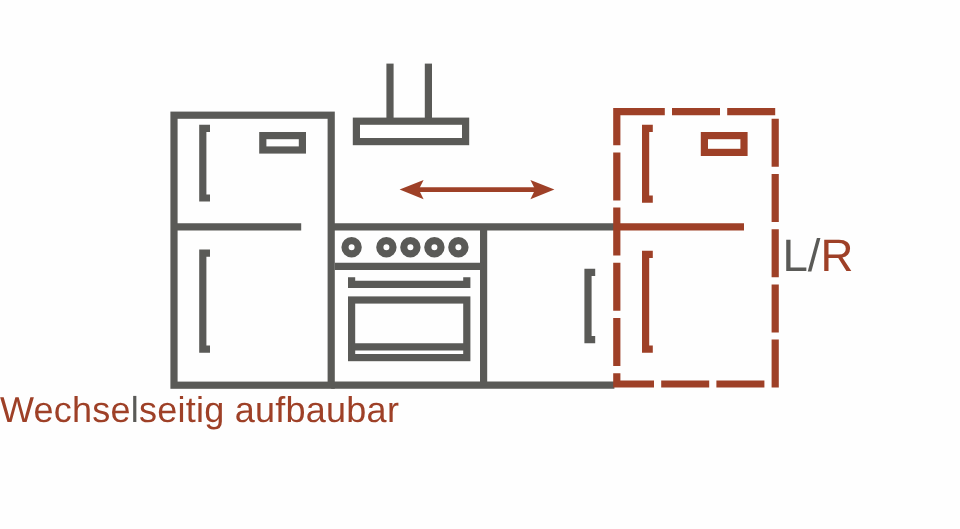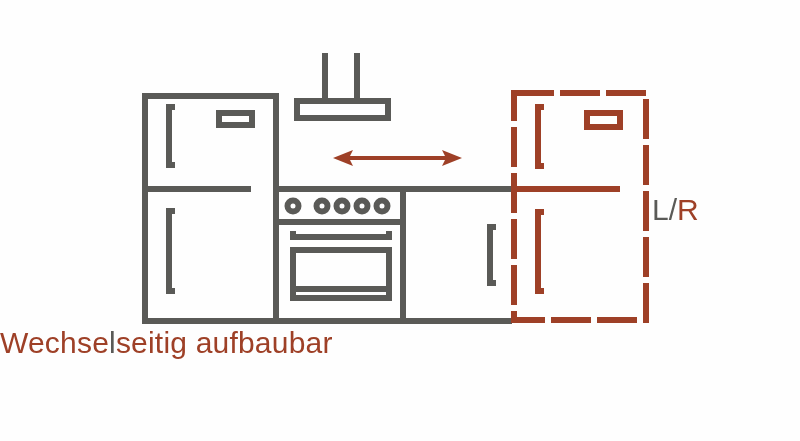--- a/index.html
+++ b/index.html
@@ -1,20 +1,20 @@
 <!DOCTYPE html>
 <html><head>
 <meta charset="utf-8">
 <style>
   html, body { margin: 0; padding: 0; background: #ffffff; }
   .canvas { position: relative; width: 800px; height: 441px; overflow: hidden; background: #fefefe; }
   svg.diagram { position: absolute; left: 0; top: 0; }
   .caption { position: absolute; left: 0; top: 326px; width: 800px; text-align: left;
     font-family: "Liberation Sans", sans-serif; font-size: 30px; letter-spacing: 0.2px; }
-  .lr { position: absolute; left: 652px; top: 193px; font-family: "Liberation Sans", sans-serif; font-size: 30px; }
+  .lr { position: absolute; left: 652px; top: 193px; font-family: "Liberation Sans", sans-serif; font-size: 38px; }
 </style>
 </head>
 <body>
 
 <div class="canvas">
   <svg class="diagram" width="800" height="441" viewBox="0 0 800 441">
     <g fill="none" stroke="#5a5a57" stroke-width="6">
 
       <g>
         <rect x="145" y="96" width="131" height="225"></rect>

